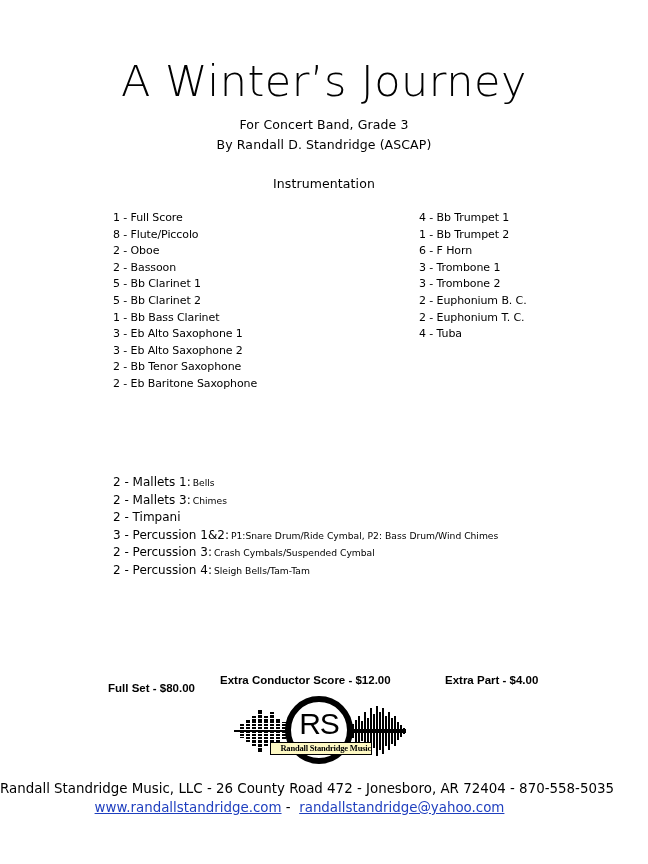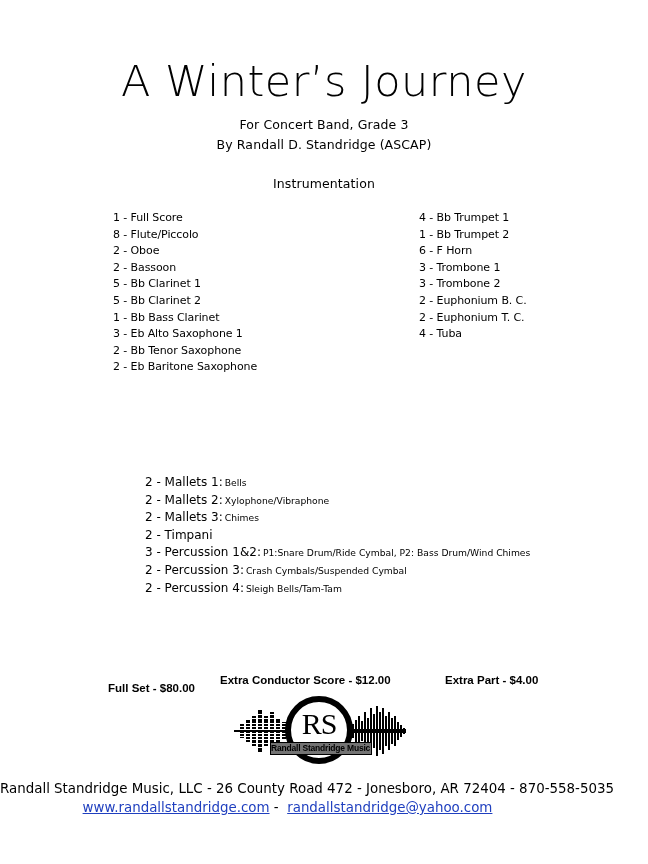--- a/index.html
+++ b/index.html
@@ -60,26 +60,26 @@
       text-align: center;
       font-size: 13.4px;
       white-space: nowrap;
     }
     .footer a {
       color: #1f3fbf;
       text-decoration: underline;
     }
     .logo-text-box {
       border: 1.5px solid #000;
-      background: #737373;
+      background: #fef9c3;
       font-size: 8.5px;
       font-weight: bold;
       line-height: 11px;
-      text-align: left;
-      font-family: Liberation Sans, sans-serif;
+      text-align: right;
+      font-family: Liberation Serif, serif;
       letter-spacing: -0.2px;
     }
   </style>
 </head>
 <body>
 
 <div class="abs title">A Winter’s Journey</div>
 
 <div class="abs subtitle" style="top:116px;">For Concert Band, Grade 3</div>
 <div class="abs subtitle" style="top:136px;">By Randall D. Standridge (ASCAP)</div>
@@ -87,38 +87,38 @@
 
 <div class="abs list" style="left:113px; top:210px;">
   <div class="row">1 - Full Score</div>
   <div class="row">8 - Flute/Piccolo</div>
   <div class="row">2 - Oboe</div>
   <div class="row">2 - Bassoon</div>
   <div class="row">5 - Bb Clarinet 1</div>
   <div class="row">5 - Bb Clarinet 2</div>
   <div class="row">1 - Bb Bass Clarinet</div>
   <div class="row">3 - Eb Alto Saxophone 1</div>
+  <div class="row">3 - Eb Alto Saxophone 2</div>
   <div class="row">2 - Bb Tenor Saxophone</div>
   <div class="row">2 - Eb Baritone Saxophone</div>
 </div>
 
 <div class="abs list" style="left:419px; top:210px;">
   <div class="row">4 - Bb Trumpet 1</div>
   <div class="row">1 - Bb Trumpet 2</div>
   <div class="row">6 - F Horn</div>
   <div class="row">3 - Trombone 1</div>
   <div class="row">3 - Trombone 2</div>
   <div class="row">2 - Euphonium B. C.</div>
   <div class="row">2 - Euphonium T. C.</div>
   <div class="row">4 - Tuba</div>
 </div>
 
-<div class="abs perc" style="left:113px; top:474px;margin-left:32px;">
+<div class="abs perc" style="left:113px; top:474px;">
   <div class="row"><span>2 - Mallets 1:</span><span class="detail">Bells</span></div>
-  <div class="row"><span>2 - Mallets 2:</span><span class="detail">Xylophone/Vibraphone</span></div>
   <div class="row"><span>2 - Mallets 3:</span><span class="detail">Chimes</span></div>
   <div class="row"><span>2 - Timpani</span><span class="detail"></span></div>
   <div class="row"><span>3 - Percussion 1&amp;2:</span><span class="detail">P1:Snare Drum/Ride Cymbal, P2: Bass Drum/Wind Chimes</span></div>
   <div class="row"><span>2 - Percussion 3:</span><span class="detail">Crash Cymbals/Suspended Cymbal</span></div>
   <div class="row"><span>2 - Percussion 4:</span><span class="detail">Sleigh Bells/Tam-Tam</span></div>
 </div>
 
 <div class="abs prices" style="left:108px;margin-top:8px;">Full Set - $80.00</div>
 <div class="abs prices" style="left:220px;">Extra Conductor Score - $12.00</div>
 <div class="abs prices" style="left:445px;">Extra Part - $4.00</div>
@@ -169,20 +169,20 @@
       <rect x="156" y="18" width="2" height="38"></rect>
       <rect x="159" y="24" width="2" height="26"></rect>
       <rect x="162" y="22" width="2" height="30"></rect>
       <rect x="165" y="28" width="2" height="18"></rect>
       <rect x="168" y="31" width="2" height="12"></rect>
       <rect x="171" y="34" width="2" height="6"></rect>
     </g>
 
     <circle cx="87" cy="36" r="31" fill="#fff" stroke="#000" stroke-width="6"></circle>
   </svg>
-  <div class="abs" style="left:59px; top:12px; width:56px; text-align:center; font-size:30px; line-height:36px; font-family:Liberation Serif, serif; letter-spacing:-1px;">RS</div>
+  <div class="abs" style="left:59px; top:12px; width:56px; text-align:center; font-size:30px; line-height:36px; font-family:Liberation Sans, sans-serif; letter-spacing:-1px;">RS</div>
   <div class="abs logo-text-box" style="left:38px; top:48px; width:100px; height:11px;">Randall Standridge Music</div>
 </div>
 
 <div class="abs footer" style="top:781px;">Randall Standridge Music, LLC - 26 County Road 472 - Jonesboro, AR 72404 - 870-558-5035</div>
-<div class="abs footer" style="top:800px;">
+<div class="abs footer" style="top:800px;padding-left:12px;">
   <a href="#">www.randallstandridge.com</a><span style="white-space:pre;"> - </span>&nbsp;<a href="#">randallstandridge@yahoo.com</a>
 </div>
 
 </body></html>

